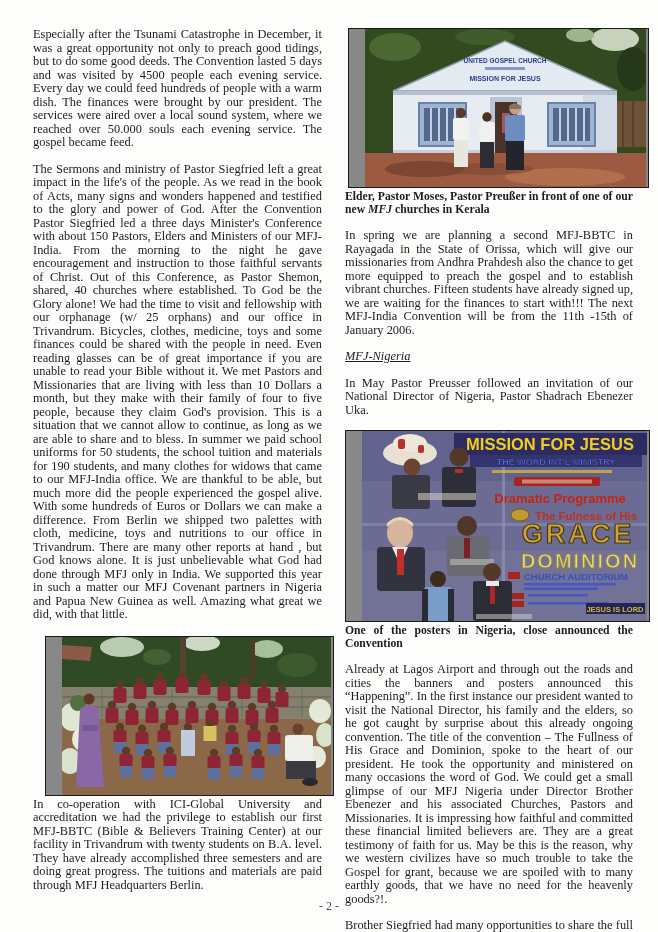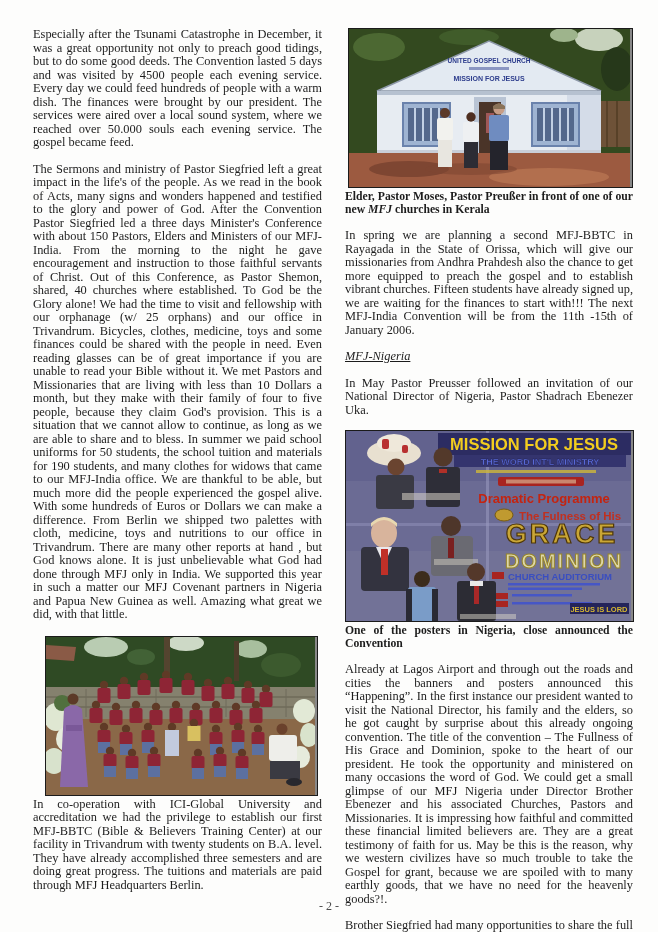--- a/index.html
+++ b/index.html
@@ -11,21 +11,21 @@
   .col { position:absolute; top:28px; text-align:justify;
          font-size:12.4px; line-height:13.5px; }
   .col-left  { left:33px;  width:289px; }
   .col-right { left:345px; width:288px; }
   .col p { margin:0 0 13px 0; }
   .caption { font-weight:bold; font-size:11.7px; line-height:13px;
              margin:3px 0 11px 0; text-align:justify; }
   .caption em { font-style:italic;margin-top:40px; }
   .section-heading { margin:0; font-style:italic; }
   .section-heading u { text-underline-offset:1px; }
-  .photo { border:1px solid #1b1b1b; margin:0 0 2px 0; background:#888; }
+  .photo { border:1px solid #1b1b1b; margin:0 0 2px 0; background:#888;padding-left:16px; }
   .photo svg { display:block; }
   .photo-orphanage { width:271px; margin-left:12px; margin-top:14px; }
   .photo-church   { width:283px; margin-left:3px; }
   .photo-poster   { width:287px; }
   .footer { position:absolute; left:0; right:0; bottom:18px;
             text-align:center; font-size:12px; color:#4a4a4a; }
   .poster-sans { font-family:"Liberation Sans", sans-serif; }
 </style>
 </head>
 <body>

